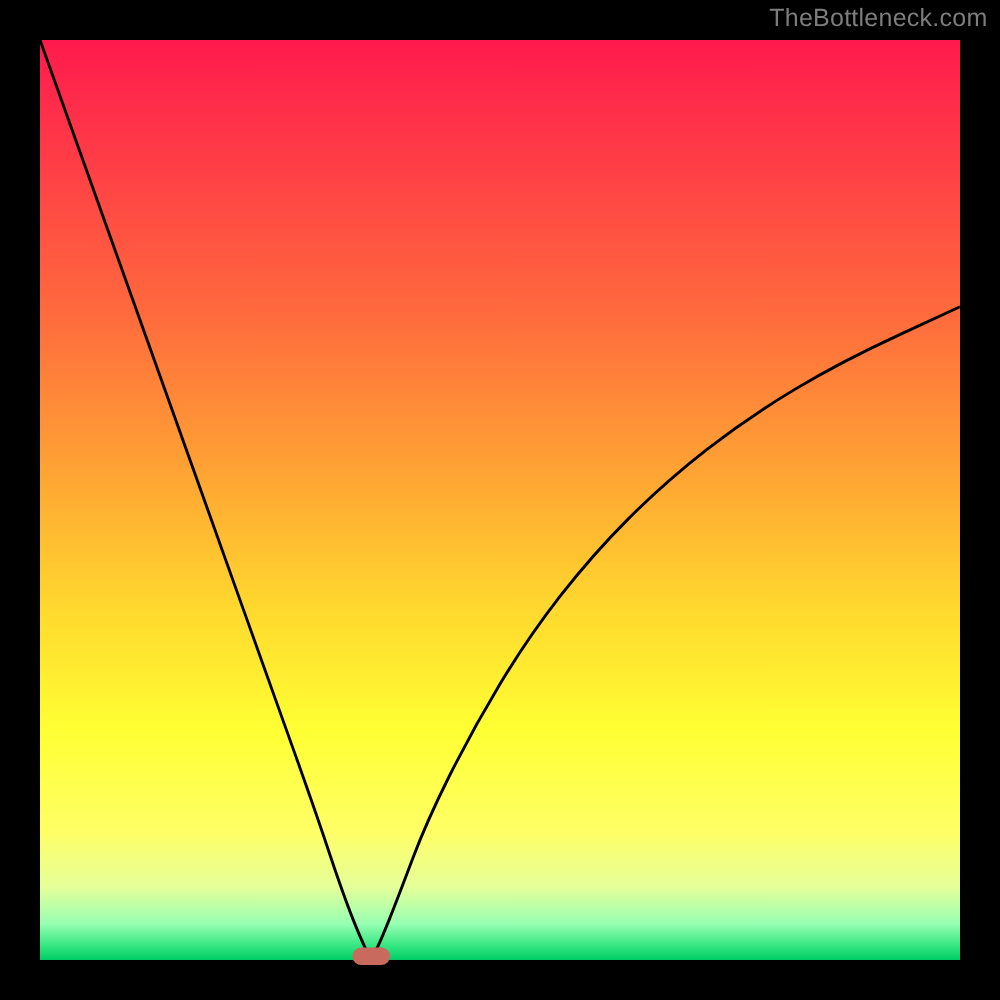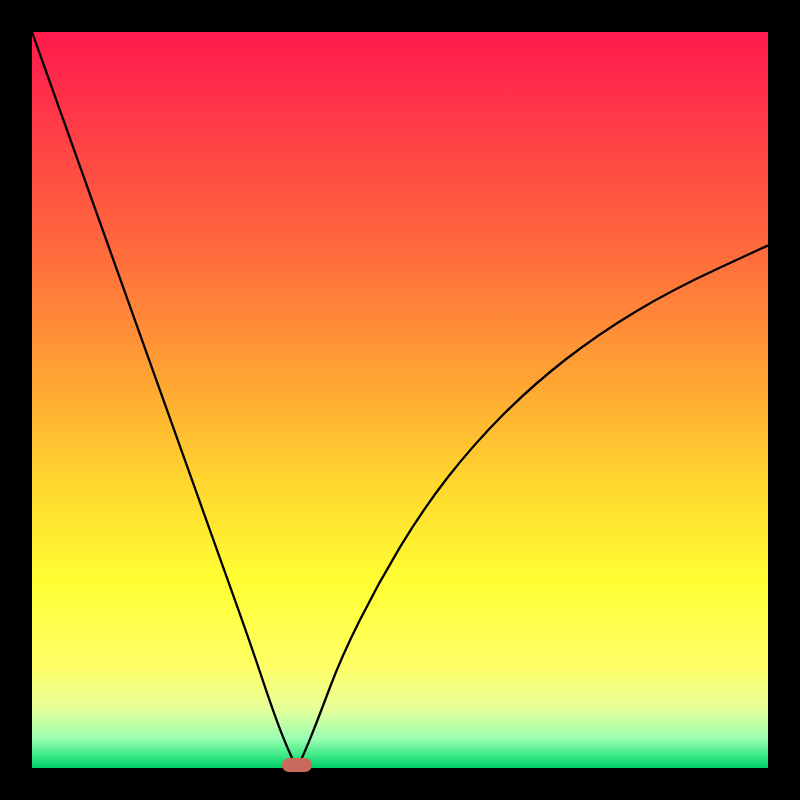--- a/index.html
+++ b/index.html
@@ -63,13 +63,14 @@
 </head>
 <body>
 
 <div class="wrap">
   <div class="plot">
     <svg class="curve" viewBox="0 0 736 736" preserveAspectRatio="none">
       <path id="curve-path" fill="none" stroke="#000" stroke-width="2.3" d="M 0.0 0.0 Q 36.8 103.0 55.2 154.6 Q 73.6 206.1 92.0 257.6 Q 110.4 309.1 128.8 360.6 Q 147.2 412.2 165.6 463.7 Q 184.0 515.2 202.4 566.7 Q 220.8 618.2 231.8 651.4 Q 242.9 684.5 250.2 702.9 Q 257.6 721.3 261.3 728.6 Q 265.0 736.0 268.6 728.6 Q 272.3 721.3 279.7 702.9 Q 287.0 684.5 298.1 655.0 Q 309.1 625.6 327.5 588.8 Q 345.9 552.0 368.0 515.2 Q 390.1 478.4 415.8 445.3 Q 441.6 412.2 471.0 382.7 Q 500.5 353.3 533.6 327.5 Q 566.7 301.8 603.5 279.7 Q 640.3 257.6 688.2 235.5 T 736.0 213.4"></path>
     </svg>
     <div id="marker" class="marker" style="left: 249.96px; top: 726px;"></div>
   </div>
+  <div class="watermark">TheBottleneck.com</div>
 </div>
 
 </body></html>

